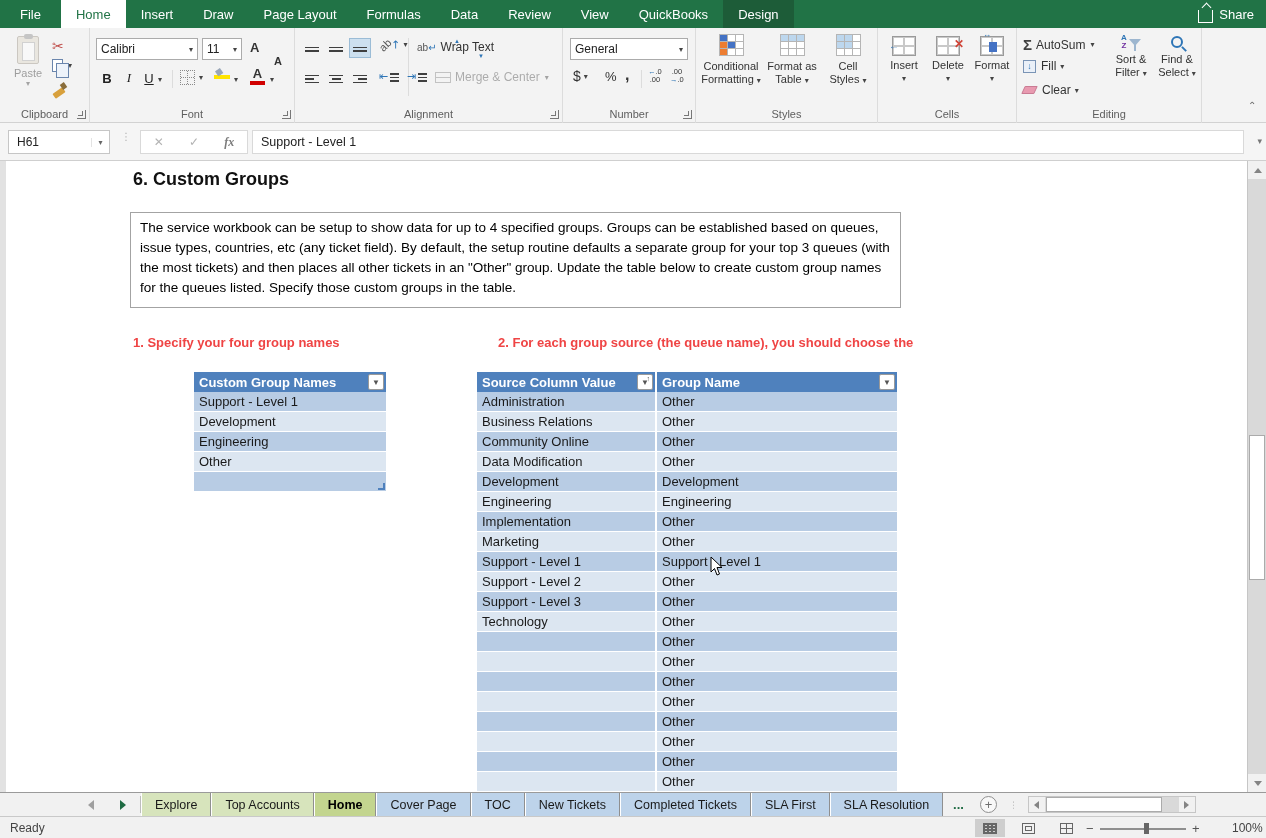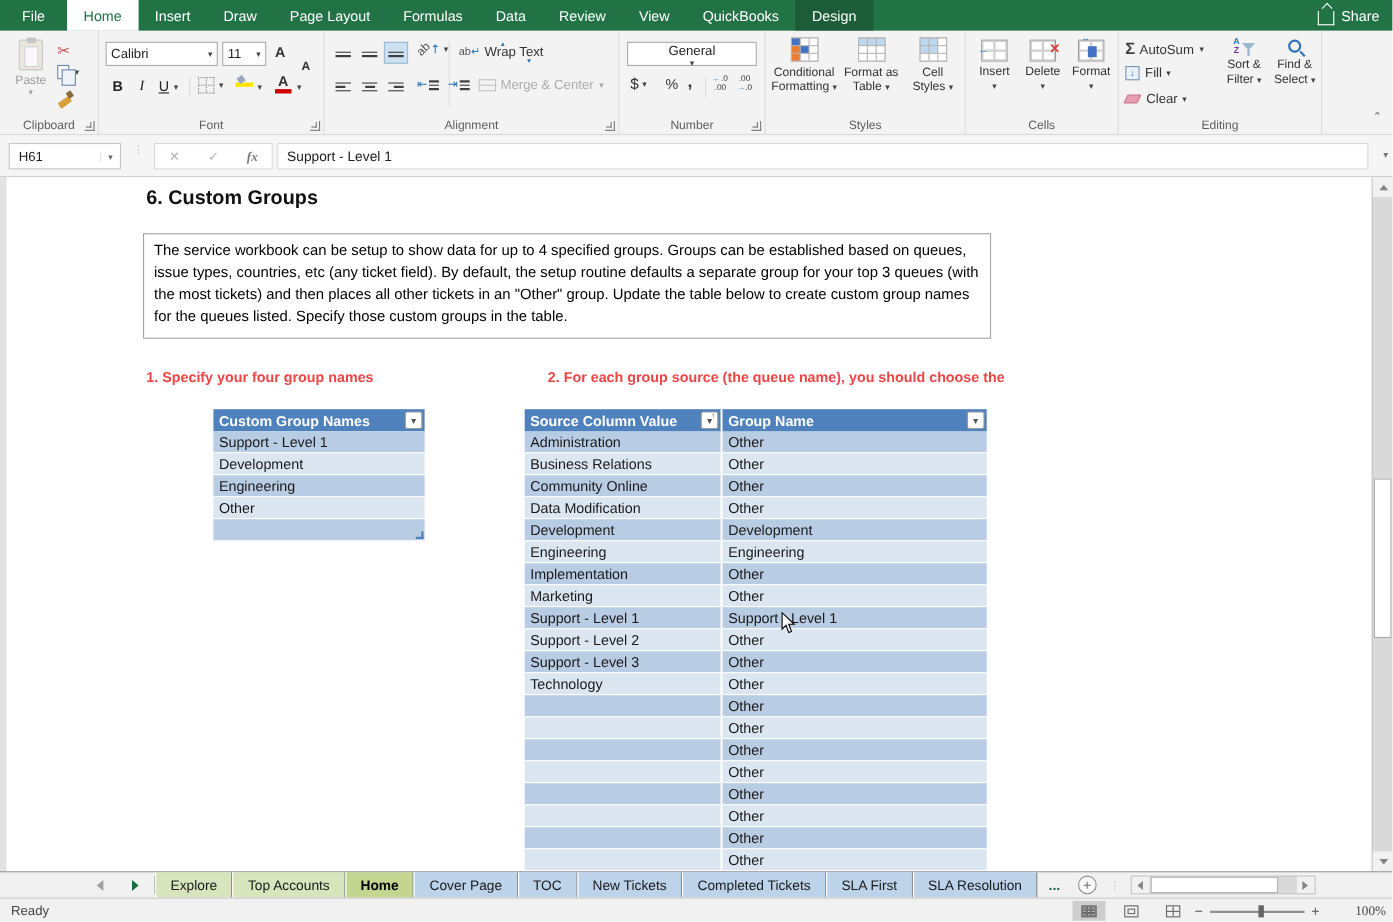--- a/index.html
+++ b/index.html
@@ -151,21 +151,21 @@
   .vb-grid i { border:0.5px solid #666; }
   .vb-page { width:13px; height:11px; border:1px solid #666; display:flex; align-items:center; justify-content:center; }
   .vb-page i { width:7px; height:5px; border:1px solid #666; display:block; }
   .vb-break { width:13px; height:11px; border:1px solid #666; position:relative; }
   .vb-break:before { content:""; position:absolute; left:5px; top:0; bottom:0; border-left:1px solid #666; }
   .vb-break:after { content:""; position:absolute; top:4px; left:0; right:0; border-top:1px solid #666; }
   #zoom-minus { position:absolute; left:1086px; top:4px; font-size:13px; color:#555; }
   #zoom-track { position:absolute; left:1100px; top:11px; width:86px; height:1.5px; background:#8f8f8f; }
   #zoom-thumb { position:absolute; left:1144px; top:6px; width:5px; height:11px; background:#666; }
   #zoom-plus { position:absolute; left:1192px; top:4px; font-size:13px; color:#555; }
-  #zoom-pct { position:absolute; left:1232px; top:4px;font-family:Liberation Serif, serif; }
+  #zoom-pct { position:absolute; left:1232px; top:4px; }
 
   
   #cursor { left:710px; top:556px; width:14px; height:21px; z-index:50; }
 </style>
 </head>
 <body>
 
 <div id="tab-row" class="abs">
   <div id="ribbon-tabs" style="display:flex;">
       <div class="rtab file">File</div>
@@ -320,21 +320,21 @@
           <span style="position:absolute;left:0;right:0;top:4px;border-top:1px solid #888;"></span>
         </span>
       <span>Merge &amp; Center</span>
       <span class="dd" style="margin-left:5px;">▾</span>
     </div>
     <div class="glabel">Alignment</div>
     <div class="launcher"></div>
   </div>
 
   <div class="rgroup" style="left:563px;width:133px;">
-    <div class="combo abs" style="left:7px;top:10px;width:118px;height:22px;flex-direction:column;">
+    <div class="combo abs" style="left:7px;top:10px;width:118px;height:22px;">
       <span>General</span>
         <span class="dd">▾</span>
     </div>
     <div class="abs sbtn" style="left:10px;top:40px;font-size:14px;color:#333;">
         <span>$</span>
         <span class="dd" style="margin-left:3px;">▾</span>
       </div>
     <div class="abs sbtn" style="left:42px;top:41px;font-size:13px;color:#333;">
         <span>%</span>
       </div>

